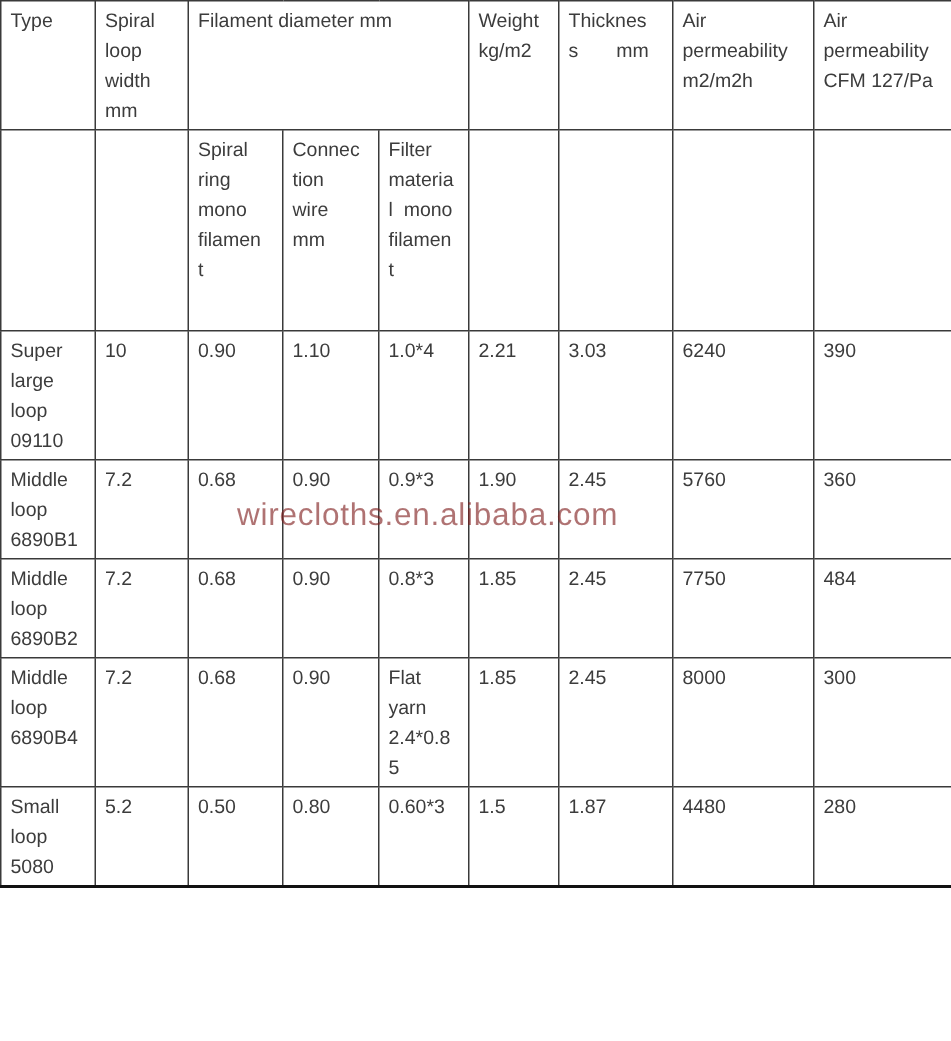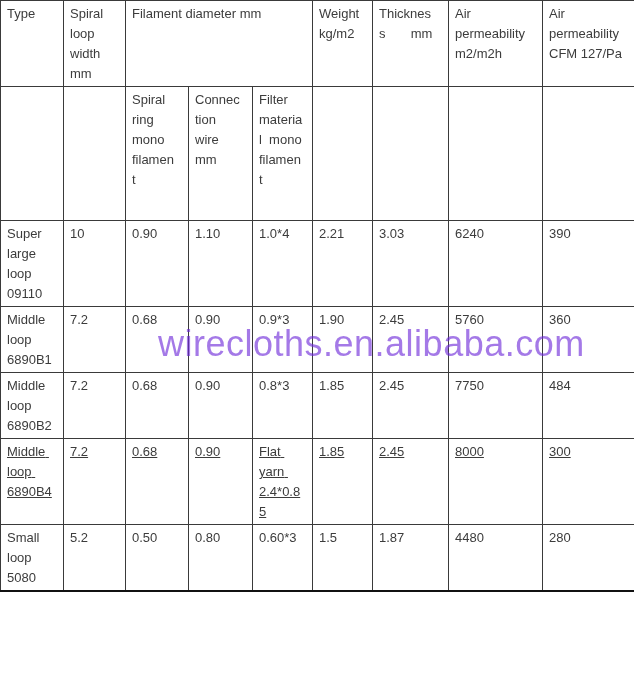--- a/index.html
+++ b/index.html
@@ -41,23 +41,23 @@
     vertical-align: middle;
     height: 18px;
     padding: 1px 2px;
     line-height: 17px;
   }
   .watermark {
     position: absolute;
     z-index: 2;
     left: 158px;
     top: 329px;
-    font-size: 36px;
+    font-size: 21px;
     line-height: 30px;
-    color: #6d28d9;
+    color: #7f1d1d;
     opacity: 0.62;
     letter-spacing: 0.5px;
     white-space: nowrap;
     pointer-events: none;
   }
 </style>
 </head>
 <body>
 
 <div class="page">
@@ -136,21 +136,21 @@
           <td>Middle loop 6890B2</td>
           <td>7.2</td>
           <td>0.68</td>
           <td>0.90</td>
           <td>0.8*3</td>
           <td>1.85</td>
           <td>2.45</td>
           <td>7750</td>
           <td>484</td>
         </tr>
-        <tr style="height: 83px; text-decoration: underline;">
+        <tr style="height: 83px;">
           <td>Middle loop 6890B4</td>
           <td>7.2</td>
           <td>0.68</td>
           <td>0.90</td>
           <td>Flat yarn 2.4*0.85</td>
           <td>1.85</td>
           <td>2.45</td>
           <td>8000</td>
           <td>300</td>
         </tr>

